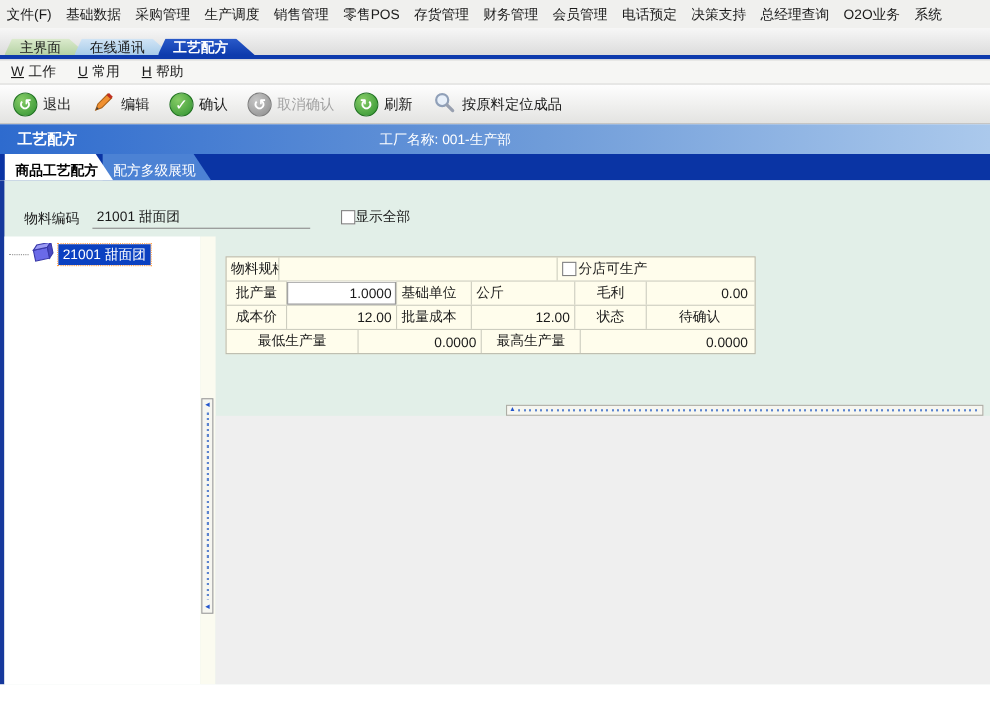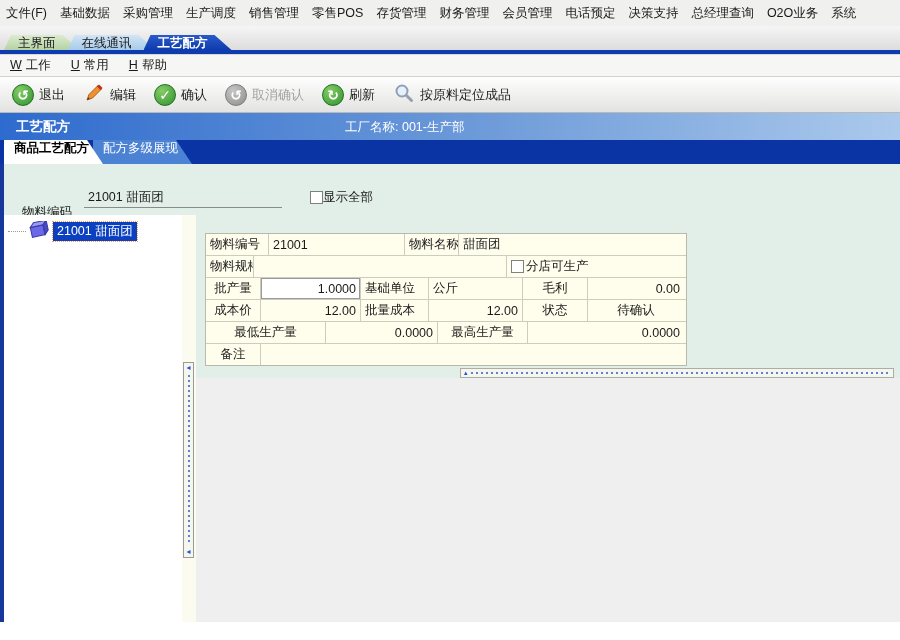--- a/index.html
+++ b/index.html
@@ -44,30 +44,30 @@
 
   
   .titlebar{position:absolute;left:0;top:113px;width:900px;height:27px;
             background:linear-gradient(90deg,#2e6bce 0%,#6f9cd9 55%,#abc9ec 100%);color:#fff;}
   .titlebar .ttl{position:absolute;left:16px;top:5px;font-weight:bold;font-size:13.5px;}
   .titlebar .factory{position:absolute;left:345px;top:6px;font-size:12.5px;}
 
   
   .subtabs{position:absolute;left:0;top:140px;width:900px;height:24px;background:#0a34a4;
            display:flex;align-items:stretch;padding-left:4px;box-sizing:border-box;}
-  .stab{display:flex;align-items:flex-start;padding:0 14px 0 10px;margin-right:-10px;
+  .stab{display:flex;align-items:flex-end;padding:0 14px 0 10px;margin-right:-10px;
         clip-path:polygon(0 0,calc(100% - 16px) 0,100% 100%,0 100%);}
   .stab.active{background:#fff;color:#000;font-weight:bold;z-index:2;}
   .stab.idle{background:#4c82d4;color:#ffffff;z-index:1;}
 
   
   .content{position:absolute;left:0;top:164px;width:900px;height:458px;background:#e2efe8;}
   .left-stripe{position:absolute;left:0;top:0;width:4px;height:458px;background:#16389c;}
 
-  .form-label{position:absolute;left:22px;top:40px;}
+  .form-label{position:absolute;left:22px;top:27px;}
   .form-input{position:absolute;left:84px;top:20px;width:198px;height:24px;border-bottom:1px solid #8a8a8a;
               box-sizing:border-box;padding:5px 2px 0 4px;}
   .showall{position:absolute;left:310px;top:25px;display:flex;align-items:center;gap:0;}
   .cb{width:13px;height:13px;background:#fff;border:1px solid #808080;box-sizing:border-box;}
 
   .tree-panel{position:absolute;left:4px;top:51px;width:178px;height:407px;background:#fff;}
   .tree-node{display:flex;align-items:center;margin:6px 0 0 4px;height:20px;}
   .tree-line{width:18px;border-top:1px dotted #9a9a9a;margin-right:1px;}
   .tree-sel{background:#0b41c1;color:#fff;padding:1px 4px;outline:1px dotted #ff9c40;margin-left:4px;white-space:nowrap;}
 
@@ -221,26 +221,20 @@
 
     <div class="right-region">
       <div class="lower-gray"></div>
       <div class="h-splitter">
         <span class="arr">▴</span>
         <span class="h-dots"></span>
       </div>
 
       <div class="ftable">
         <div class="frow">
-          <div class="fcell" style="width:63px">物料编号</div>
-          <div class="fcell" style="width:136px">21001</div>
-          <div class="fcell" style="width:54px">物料名称</div>
-          <div class="fcell" style="width:225px">甜面团</div>
-        </div>
-        <div class="frow">
           <div class="fcell" style="width:48px">物料规格</div>
           <div class="fcell" style="width:253px"></div>
           <div class="fcell cbcell" style="width:162px">
             <span class="cb"></span>
             <span>分店可生产</span>
           </div>
         </div>
         <div class="frow">
           <div class="fcell ctr" style="width:55px">批产量</div>
           <div class="fcell num edit" style="width:100px">1.0000</div>
@@ -256,21 +250,17 @@
           <div class="fcell num" style="width:94px">12.00</div>
           <div class="fcell ctr" style="width:65px">状态</div>
           <div class="fcell ctr" style="width:96px">待确认</div>
         </div>
         <div class="frow">
           <div class="fcell ctr" style="width:120px">最低生产量</div>
           <div class="fcell num" style="width:112px">0.0000</div>
           <div class="fcell ctr" style="width:90px">最高生产量</div>
           <div class="fcell num" style="width:156px">0.0000</div>
         </div>
-        <div class="frow">
-          <div class="fcell ctr" style="width:55px">备注</div>
-          <div class="fcell" style="width:423px"></div>
-        </div>
       </div>
     </div>
   </div>
 
 </div>
 
 </body></html>

